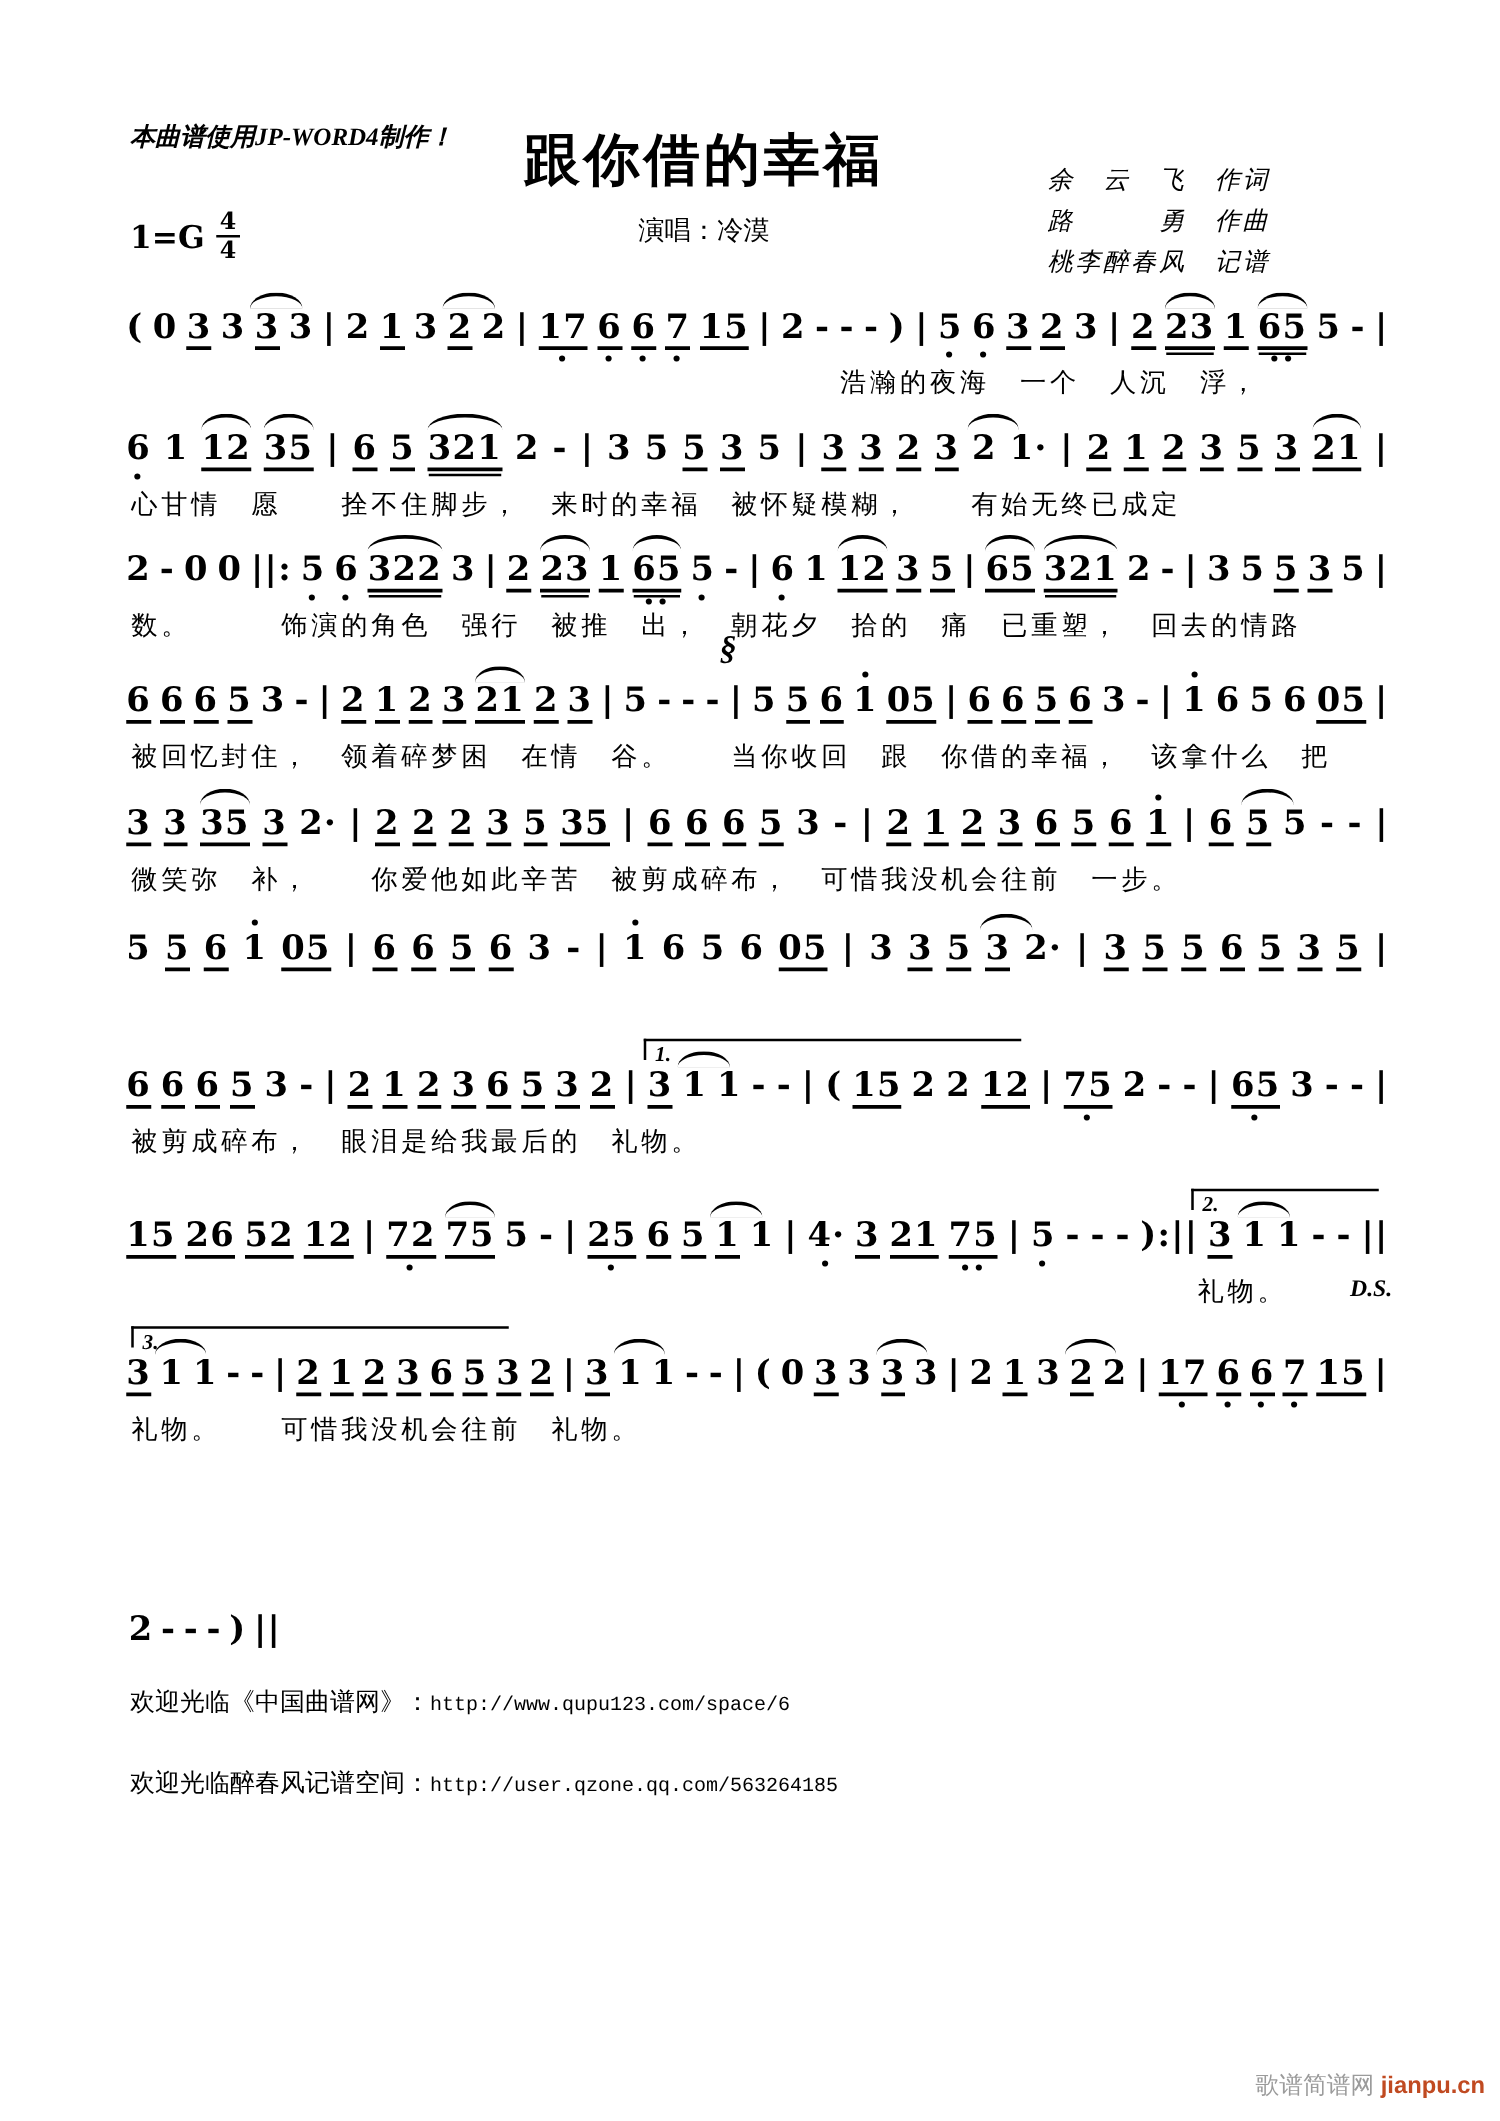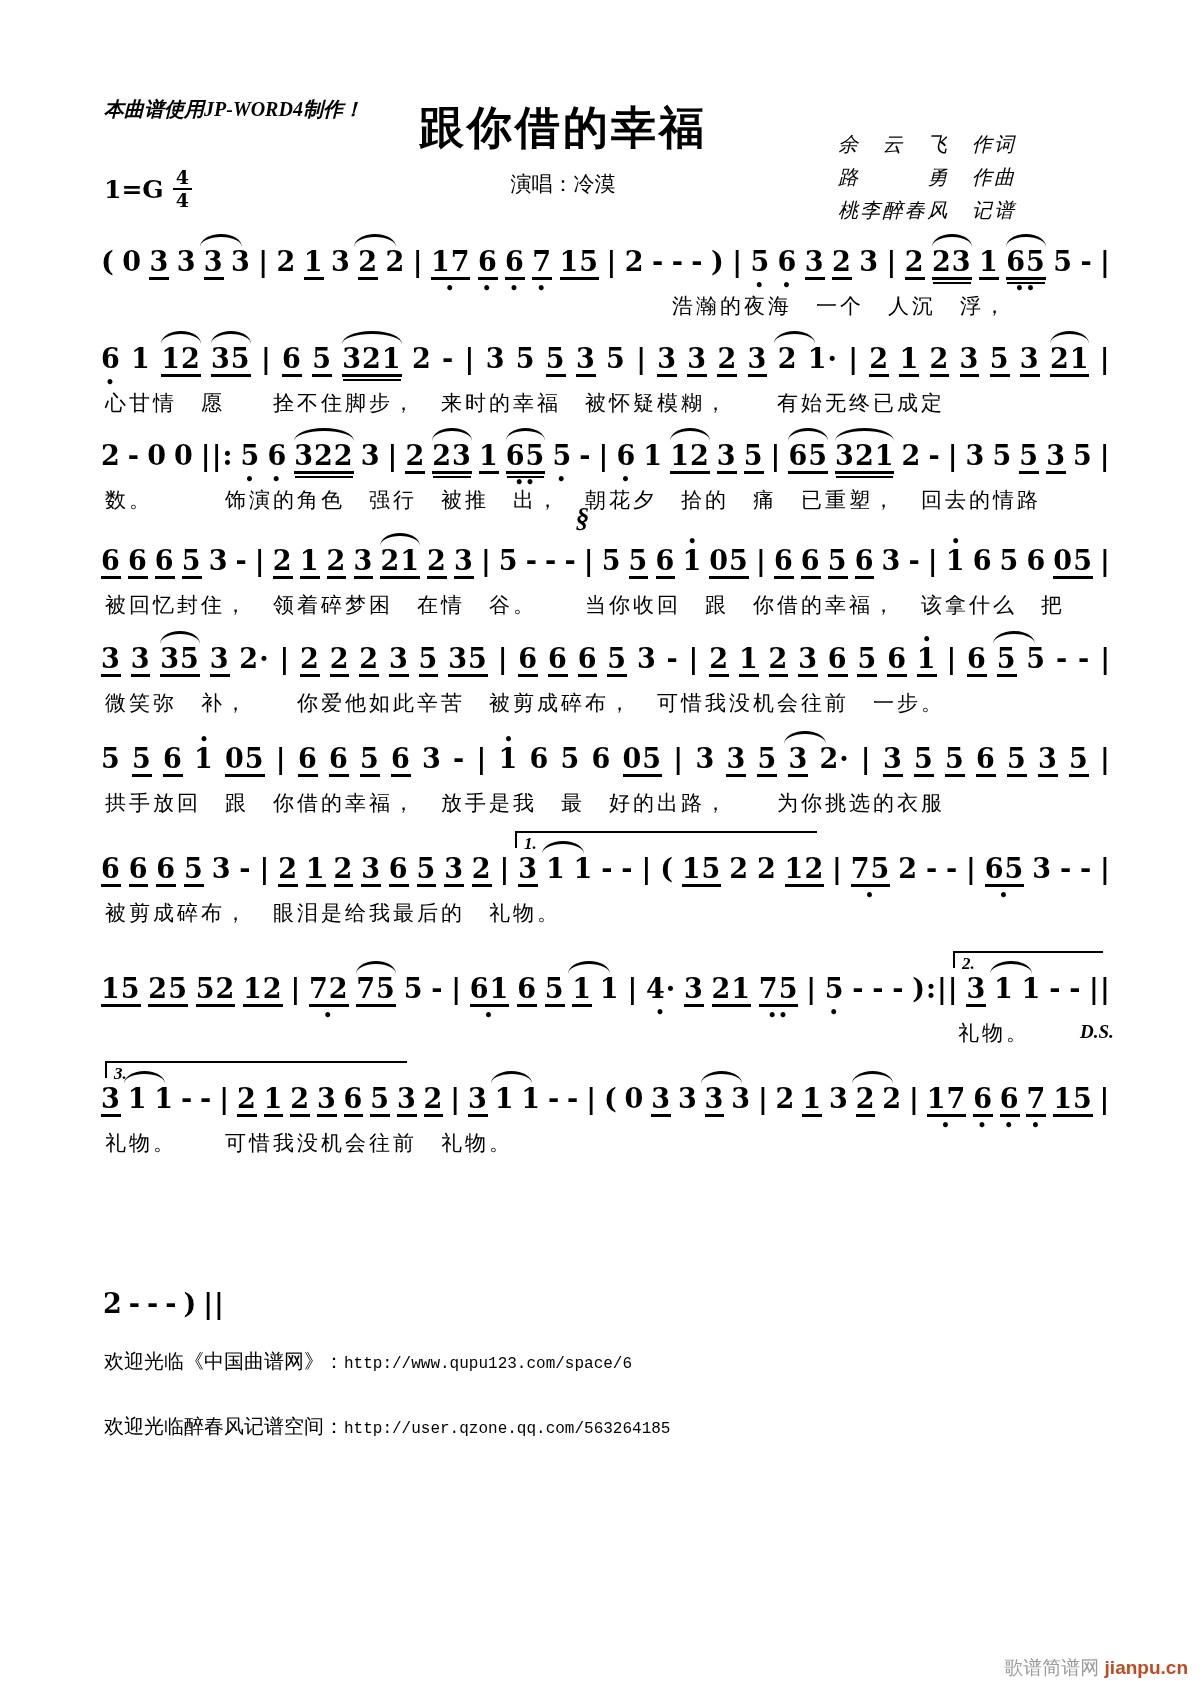--- a/index.html
+++ b/index.html
@@ -310,21 +310,20 @@
           <span class="tok sym"><span class="txt">|</span></span>
           <span class="tok u1"><span class="txt">3</span></span>
           <span class="tok u1"><span class="txt">5</span></span>
           <span class="tok u1"><span class="txt">5</span></span>
           <span class="tok u1"><span class="txt">6</span></span>
           <span class="tok u1"><span class="txt">5</span></span>
           <span class="tok u1"><span class="txt">3</span></span>
           <span class="tok u1"><span class="txt">5</span></span>
           <span class="tok sym"><span class="txt">|</span></span>
         </div>
-        <div class="lyrics" style="padding-left: 5px;">拱手放回　跟　你借的幸福，　放手是我　最　好的出路，　　为你挑选的衣服</div>
       </div>
       <div class="line" style="top: 607px;">
         <div class="volta" style="left: 415px; width: 300px;">
           <span class="vlabel">1.</span>
         </div>
         <div class="music">
           <span class="tok u1"><span class="txt">6</span></span>
           <span class="tok u1"><span class="txt">6</span></span>
           <span class="tok u1"><span class="txt">6</span></span>
           <span class="tok u1"><span class="txt">5</span></span>
@@ -364,30 +363,30 @@
           <span class="tok sym"><span class="txt">|</span></span>
         </div>
         <div class="lyrics" style="padding-left: 5px;">被剪成碎布，　眼泪是给我最后的　礼物。</div>
       </div>
       <div class="line" style="top: 727px;">
         <div class="volta" style="left: 853px; width: 148px;">
           <span class="vlabel">2.</span>
         </div>
         <div class="music">
           <span class="tok u1"><span class="txt">15</span></span>
-          <span class="tok u1"><span class="txt">25</span></span>
+          <span class="tok u1"><span class="txt">26</span></span>
           <span class="tok u1"><span class="txt">52</span></span>
           <span class="tok u1"><span class="txt">12</span></span>
           <span class="tok sym"><span class="txt">|</span></span>
           <span class="tok u1"><span class="txt">72</span><i class="ldots">•</i></span>
           <span class="tok u1"><i class="arc" style="left: 0px; right: 0px;"></i><span class="txt">75</span></span>
           <span class="tok"><span class="txt">5</span></span>
           <span class="tok sym"><span class="txt">-</span></span>
           <span class="tok sym"><span class="txt">|</span></span>
-          <span class="tok u1"><span class="txt">61</span><i class="ldots">•</i></span>
+          <span class="tok u1"><span class="txt">25</span><i class="ldots">•</i></span>
           <span class="tok u1"><span class="txt">6</span></span>
           <span class="tok u1"><span class="txt">5</span></span>
           <span class="tok u1"><i class="arc" style="left: -4px; right: -18px;"></i><span class="txt">1</span></span>
           <span class="tok"><span class="txt">1</span></span>
           <span class="tok sym"><span class="txt">|</span></span>
           <span class="tok"><span class="txt">4·</span><i class="ldots">•</i></span>
           <span class="tok u1"><span class="txt">3</span></span>
           <span class="tok u1"><span class="txt">21</span></span>
           <span class="tok u1"><span class="txt">75</span><i class="ldots">••</i></span>
           <span class="tok sym"><span class="txt">|</span></span>

